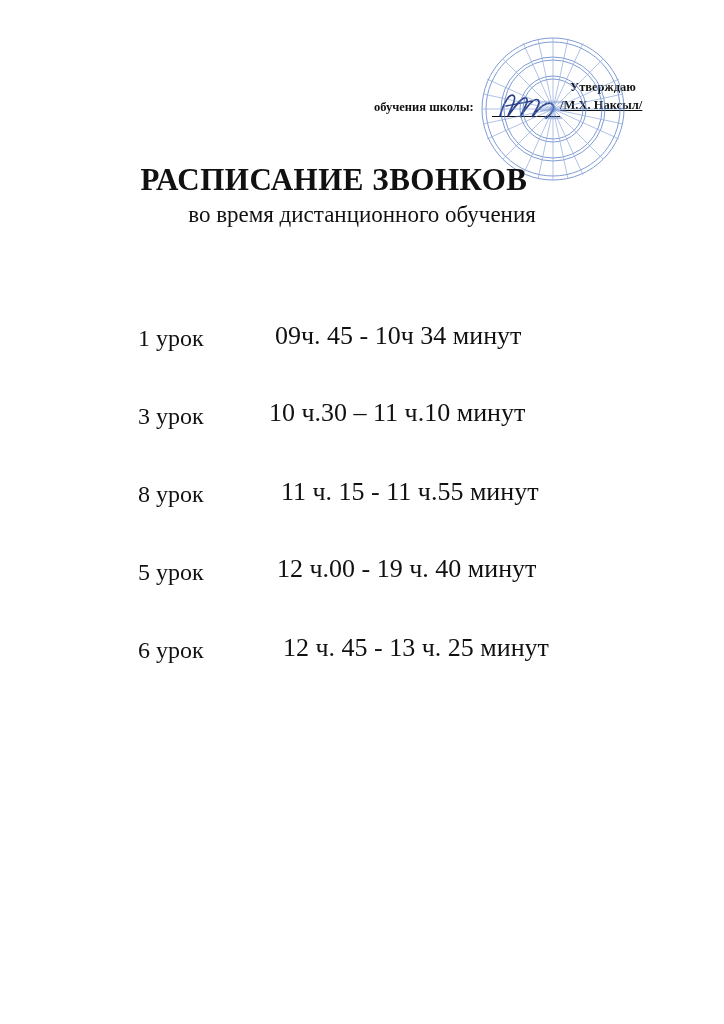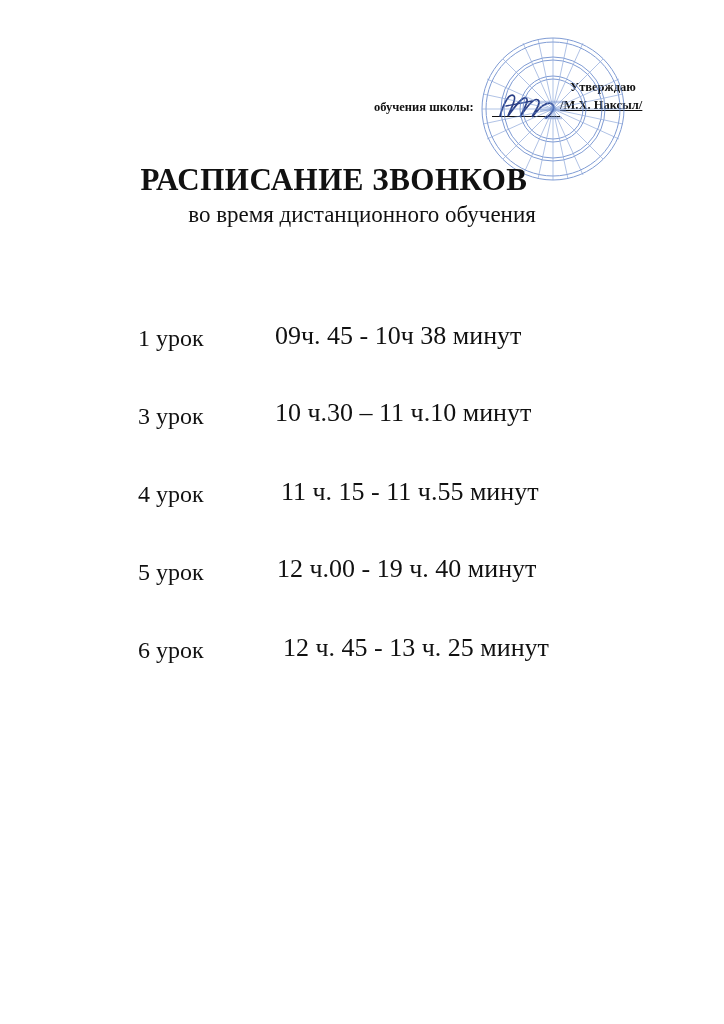--- a/index.html
+++ b/index.html
@@ -138,21 +138,21 @@
   }
   .row-time {
     position: absolute;
     top: 8px;
     font-size: 26px;
     font-family: "Liberation Serif", serif;
     white-space: nowrap;
   }
   .r1 .row-time { left: 271px; }
   .r2 .row-time { left: 275px; top: 10px; }
-  .r3 .row-time { left: 275px; top: 9px; }
+  .r3 .row-time { left: 269px; top: 9px; }
   .r4 .row-time { left: 281px; top: 10px; text-align: center; }
   .r5 .row-time { left: 277px; top: 9px; }
   .r6 .row-time { left: 283px; top: 10px; }
 </style>
 </head>
 <body>
 
 <div class="page">
 
   <div class="approval">
@@ -200,28 +200,28 @@
       </g>
     </svg>
   </div>
 
   <div class="title">РАСПИСАНИЕ ЗВОНКОВ</div>
   <div class="subtitle1">во время дистанционного обучения</div>
 
   <div class="schedule">
     <div class="row r2">
       <div class="row-label">1 урок</div>
-      <div class="row-time">09ч. 45 - 10ч 38 минут</div>
+      <div class="row-time">09ч. 45 - 10ч 34 минут</div>
     </div>
     <div class="row r3">
       <div class="row-label">3 урок</div>
       <div class="row-time">10 ч.30 – 11 ч.10 минут</div>
     </div>
     <div class="row r4">
-      <div class="row-label">4 урок</div>
+      <div class="row-label">8 урок</div>
       <div class="row-time">11 ч. 15 - 11 ч.55 минут</div>
     </div>
     <div class="row r5">
       <div class="row-label">5 урок</div>
       <div class="row-time">12 ч.00  - 19 ч. 40 минут</div>
     </div>
     <div class="row r6">
       <div class="row-label">6 урок</div>
       <div class="row-time">12 ч. 45 - 13 ч. 25 минут</div>
     </div>

